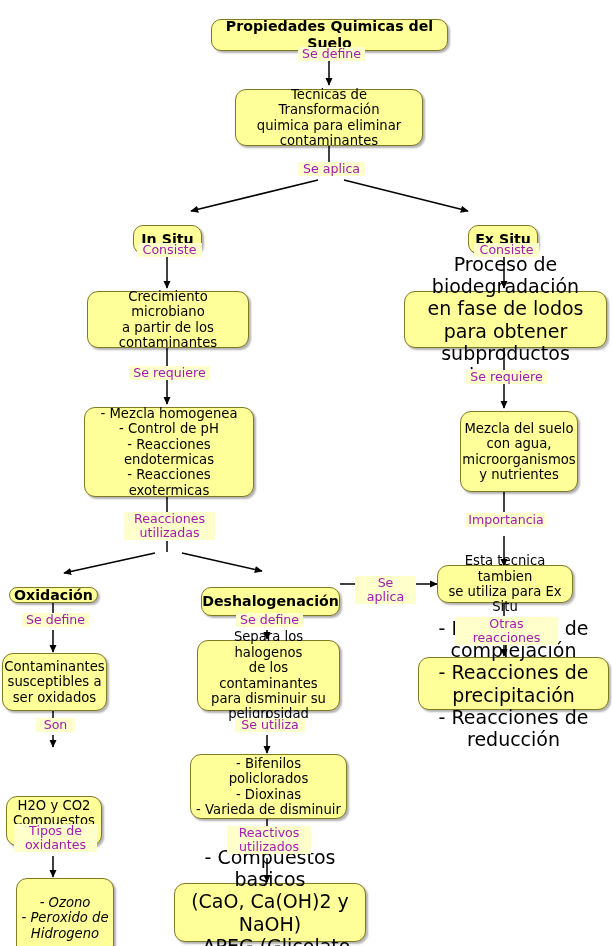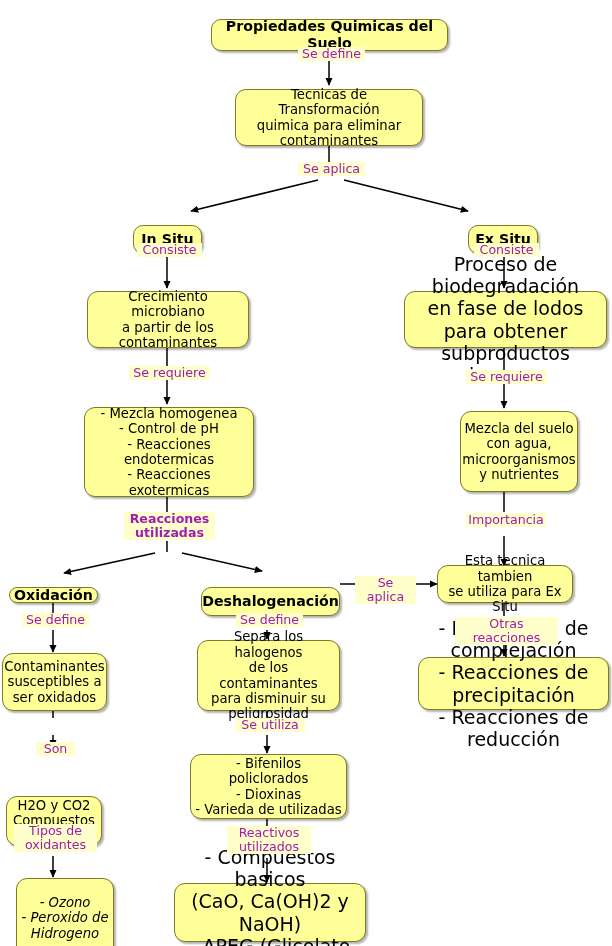--- a/index.html
+++ b/index.html
@@ -170,21 +170,21 @@
   <div class="node tight" style="left:418px;top:657px;width:191px;height:53px;">- Reacciones de complejación
 - Reacciones de precipitación
 - Reacciones de reducción</div>
 
   <div class="node" style="left:6px;top:748px;width:96px;height:50px;margin-top:48px;">H2O y CO2
 Compuestos
 inocuos</div>
 
   <div class="node" style="left:190px;top:754px;width:157px;height:65px;">- Bifenilos policlorados
 - Dioxinas
-- Varieda de utilizadas</div>
+- Varieda de disminuir</div>
 
   <div class="node" style="left:16px;top:878px;width:98px;height:80px;font-style:italic;">- Ozono
 - Peroxido de
 Hidrogeno</div>
 
   <div class="node tight" style="left:174px;top:883px;width:192px;height:59px;">- Compuestos basicos
 (CaO, Ca(OH)2 y NaOH)
 - APEG (Glicolato Polietilenico)</div>
 
   <div class="link-label" style="left:298px;top:47px;width:63px;">Se define</div>
@@ -192,34 +192,34 @@
   <div class="link-label" style="left:298px;top:162px;width:63px;">Se aplica</div>
 
   <div class="link-label" style="left:137px;top:243px;width:61px;">Consiste</div>
 
   <div class="link-label" style="left:474px;top:243px;width:61px;">Consiste</div>
 
   <div class="link-label" style="left:129px;top:366px;width:77px;">Se requiere</div>
 
   <div class="link-label" style="left:466px;top:370px;width:77px;">Se requiere</div>
 
-  <div class="link-label" style="left:124px;top:512px;width:87px;font-weight:bold;">Reacciones
+  <div class="link-label" style="left:124px;top:512px;width:87px;">Reacciones
 utilizadas</div>
 
   <div class="link-label" style="left:466px;top:513px;width:76px;">Importancia</div>
 
   <div class="link-label" style="left:22px;top:613px;width:63px;">Se define</div>
 
   <div class="link-label" style="left:236px;top:613px;width:63px;">Se define</div>
 
   <div class="link-label" style="left:355px;top:576px;width:57px;">Se aplica</div>
 
   <div class="link-label" style="left:455px;top:617px;width:99px;">Otras reacciones</div>
 
-  <div class="link-label" style="left:36px;top:718px;width:35px;margin-top:24px;">Son</div>
+  <div class="link-label" style="left:36px;top:718px;width:35px;">Son</div>
 
   <div class="link-label" style="left:235px;top:718px;width:66px;">Se utiliza</div>
 
   <div class="link-label" style="left:14px;top:824px;width:79px;">Tipos de
 oxidantes</div>
 
   <div class="link-label" style="left:227px;top:826px;width:80px;">Reactivos
 utilizados</div>
 
 </div>

